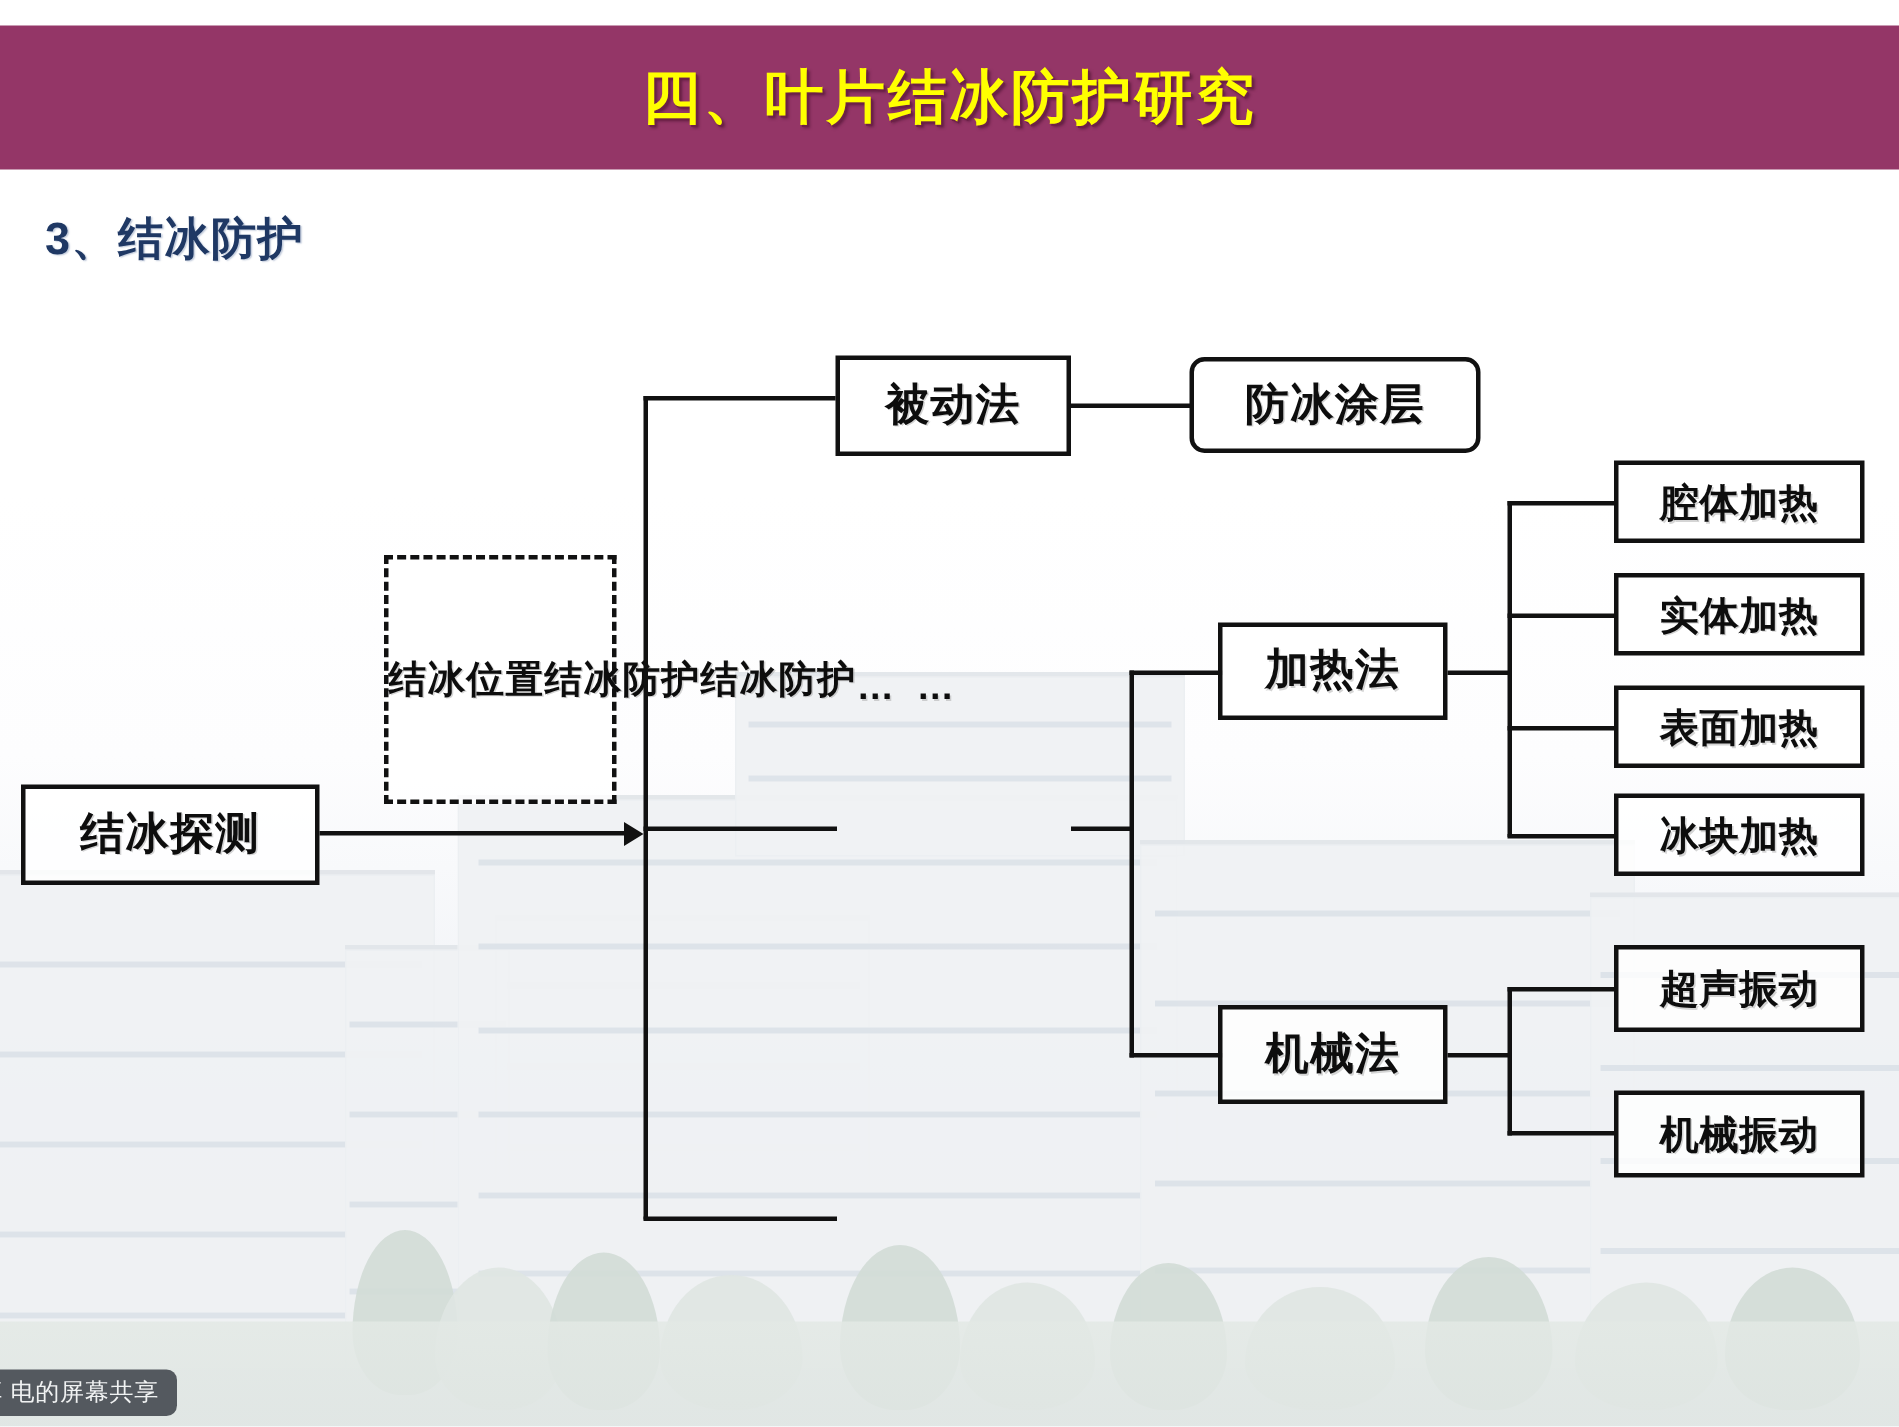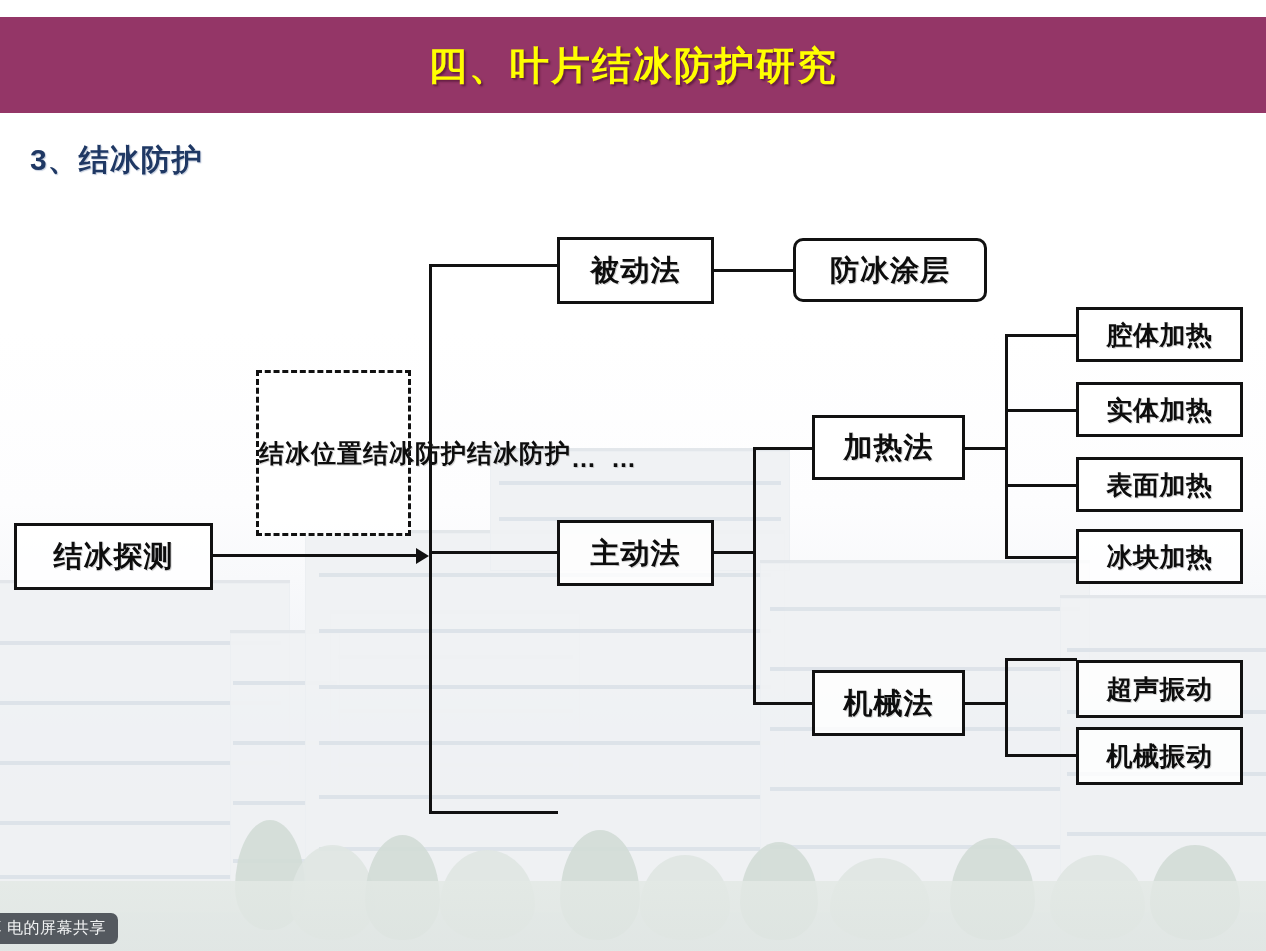--- a/index.html
+++ b/index.html
@@ -264,23 +264,20 @@
     <div class="ln v" style="left:429px; top:264px; height:549px;"></div>
 
     <div class="ln h" style="left:429px; top:264px; width:129px;"></div>
     <div class="ln h" style="left:429px; top:551px; width:129px;"></div>
     <div class="ln h" style="left:429px; top:811px; width:129px;"></div>
 
     <div class="node" style="left:557px; top:237px; width:157px; height:67px;">
       <span>被动法</span>
     </div>
 
-    <div class="node" style="left:557px; top:520px; width:157px; height:66px;">
-      <span>主动法</span>
-    </div>
 
 
     <div class="ln h" style="left:714px; top:269px; width:80px;"></div>
     <div class="node" style="left:793px; top:238px; width:194px; height:64px;border-radius:10px;">
       <span>防冰涂层</span>
     </div>
 
     <div class="ln h" style="left:714px; top:551px; width:42px;"></div>
     <div class="ln v" style="left:753px; top:447px; height:258px;"></div>
     <div class="ln h" style="left:753px; top:447px; width:62px;"></div>
@@ -312,21 +309,21 @@
     </div>
     <div class="node small" style="left:1076px; top:529px; width:167px; height:55px;">
       <span>冰块加热</span>
     </div>
 
     <div class="ln h" style="left:965px; top:702px; width:43px;"></div>
     <div class="ln v" style="left:1005px; top:658px; height:99px;"></div>
     <div class="ln h" style="left:1005px; top:658px; width:72px;"></div>
     <div class="ln h" style="left:1005px; top:754px; width:72px;"></div>
 
-    <div class="node small" style="left:1076px; top:630px; width:167px; height:58px;margin-top:30px;">
+    <div class="node small" style="left:1076px; top:630px; width:167px; height:58px;">
       <span>超声振动</span>
     </div>
     <div class="node small" style="left:1076px; top:727px; width:167px; height:58px;">
       <span>机械振动</span>
     </div>
 
   </div>
 
   <div id="share-toast">
     <span>正在共享 电的屏幕共享</span>

